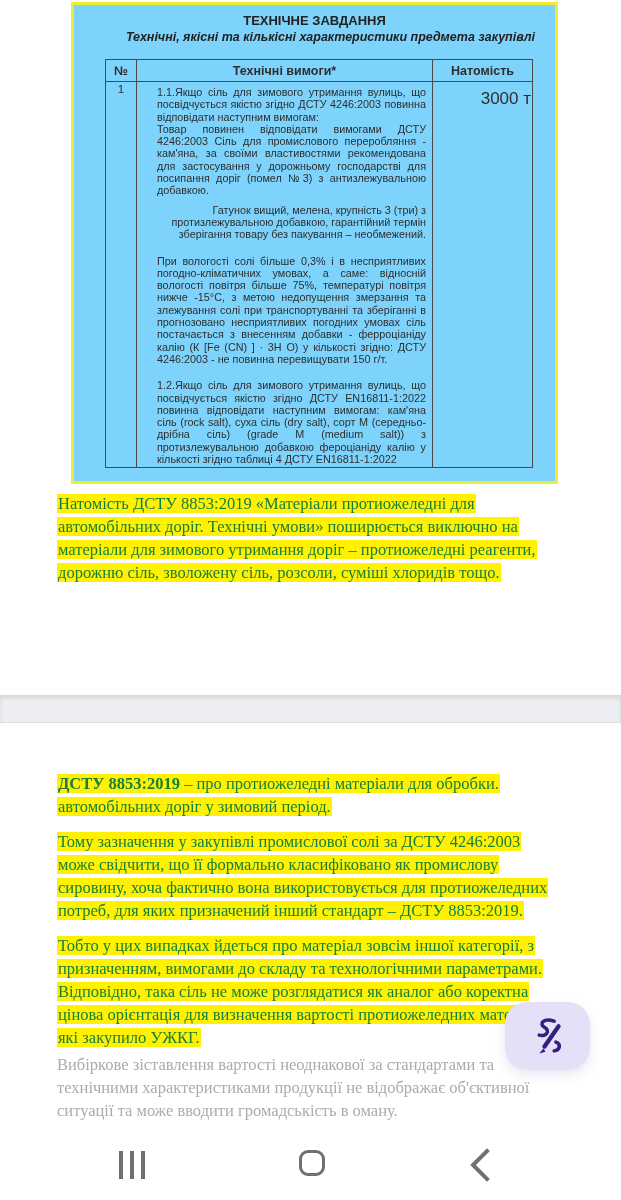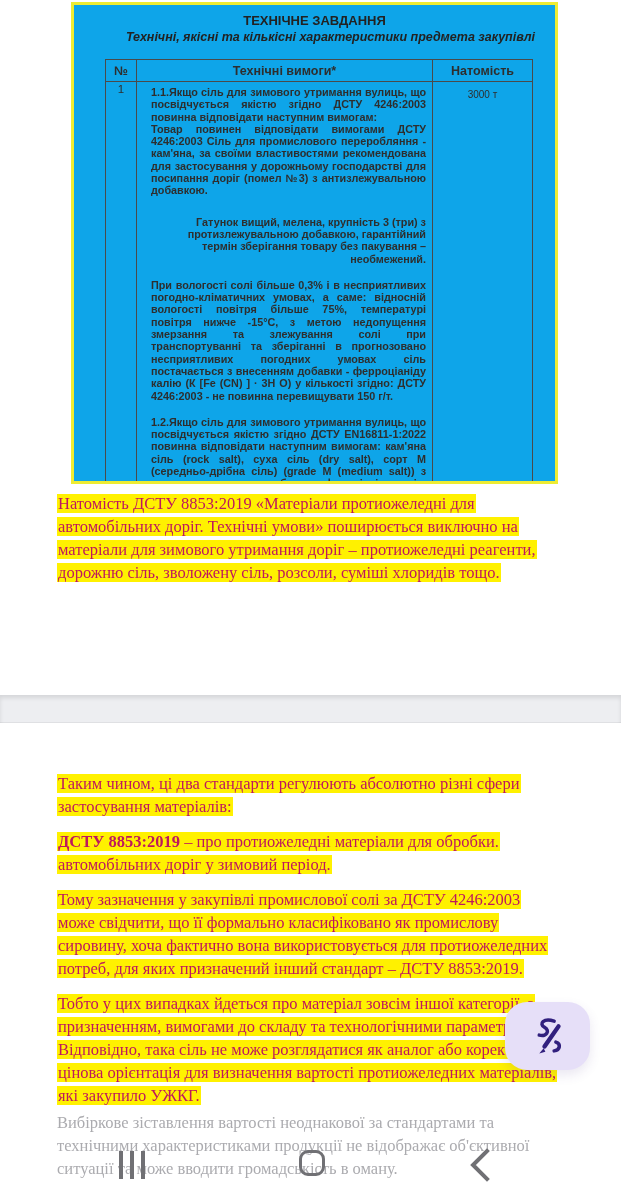--- a/index.html
+++ b/index.html
@@ -4,52 +4,52 @@
 <style>
   html,body{margin:0;padding:0;}
   body{
     width:621px;height:1200px;position:relative;overflow:hidden;
     background:#ffffff;
     font-family:"Liberation Sans",sans-serif;
   }
   
   .yellow-box{
     position:absolute;left:71px;top:2px;width:487px;height:482px;
-    border:3px solid #eeec33;box-sizing:border-box;background:#0ea5e9;
+    border:3px solid #eeec33;box-sizing:border-box;background:#7dd3fc;
     overflow:hidden;
   }
   .doc-head{padding-top:8px;text-align:center;color:#222;}
   .doc-title{font-size:13px;font-weight:bold;line-height:16px;}
   .doc-subtitle{font-size:12.5px;font-weight:bold;font-style:italic;line-height:16px;margin-left:32px;}
   .doc-class{font-size:13px;font-weight:bold;margin-top:10px;line-height:16px;}
   .doc-table{
     border-collapse:collapse;table-layout:fixed;
     margin:14px 0 0 31px;width:428px;height:404px;
   }
   .doc-table td,.doc-table th{
     border:1px solid #4a4a4a;vertical-align:top;color:#2e2e2e;
     box-sizing:border-box;overflow:hidden;
   }
   .col-num{width:31px;}
   .col-qty{width:100px;}
   .doc-table th{font-size:12.5px;font-weight:bold;text-align:center;padding:3px 2px;height:22px;vertical-align:middle;}
   .cell-num{text-align:center;vertical-align:middle;font-size:11.5px;}
-  .cell-qty{text-align:center;padding-top:7px;font-size:10px;}
-  .cell-req{padding:4px 6px 2px 14px;font-weight:bold;}
+  .cell-qty{text-align:right;padding-top:7px;font-size:17px;}
+  .cell-req{padding:4px 6px 2px 20px;}
   .cell-req p{
     margin:0;font-size:10.8px;line-height:1.14;text-align:justify;
     color:#2e2e2e;
   }
-  .cell-req p.mb-s{margin-bottom:19px;}
+  .cell-req p.mb-s{margin-bottom:7px;}
   .cell-req p.mb-m{margin-bottom:14px;}
   .cell-req p.left{text-align:right;}
   
   .serif{
     font-family:"Liberation Serif","DejaVu Serif",serif;
-    font-size:16.5px;line-height:23px;color:#be185d;margin:0;
+    font-size:16.5px;line-height:23px;color:#15803d;margin:0;
   }
   .hl{background:#fff100;padding:0 1px;box-decoration-break:clone;-webkit-box-decoration-break:clone;}
   .note-1{position:absolute;left:57px;top:492px;width:502px;}
   .page2{position:absolute;left:57px;top:772px;width:502px;}
   .page2 p.gap{margin-bottom:12px;}
   .page2 p.gap-s{margin-bottom:4px;}
   .dim{color:#ababaf;}
   
   .page-gap{
     position:absolute;left:0;top:695px;width:621px;height:28px;
@@ -108,23 +108,20 @@
 
 <div class="note-1">
   <p class="serif">
     <span class="hl">Натомість ДСТУ 8853:2019 «Матеріали протиожеледні для автомобільних доріг. Технічні умови» поширюється виключно на матеріали для зимового утримання доріг – протиожеледні реагенти, дорожню сіль, зволожену сіль, розсоли, суміші хлоридів тощо.</span>
   </p>
 </div>
 
 <div class="page-gap"></div>
 
 <div class="page2">
-  <p class="serif gap">
-    <span class="hl">Таким чином, ці два стандарти регулюють абсолютно різні сфери застосування матеріалів:</span>
-  </p>
 
   <p class="serif gap">
     <span class="hl"><b>ДСТУ 8853:2019</b><span> – про протиожеледні матеріали для обробки. автомобільних доріг у зимовий період.</span></span>
   </p>
 
   <p class="serif gap">
     <span class="hl">Тому зазначення у закупівлі промислової солі за ДСТУ 4246:2003 може свідчити, що її формально класифіковано як промислову сировину, хоча фактично вона використовується для протиожеледних потреб, для яких призначений інший стандарт – ДСТУ 8853:2019.</span>
   </p>
 
   <p class="serif gap-s">

